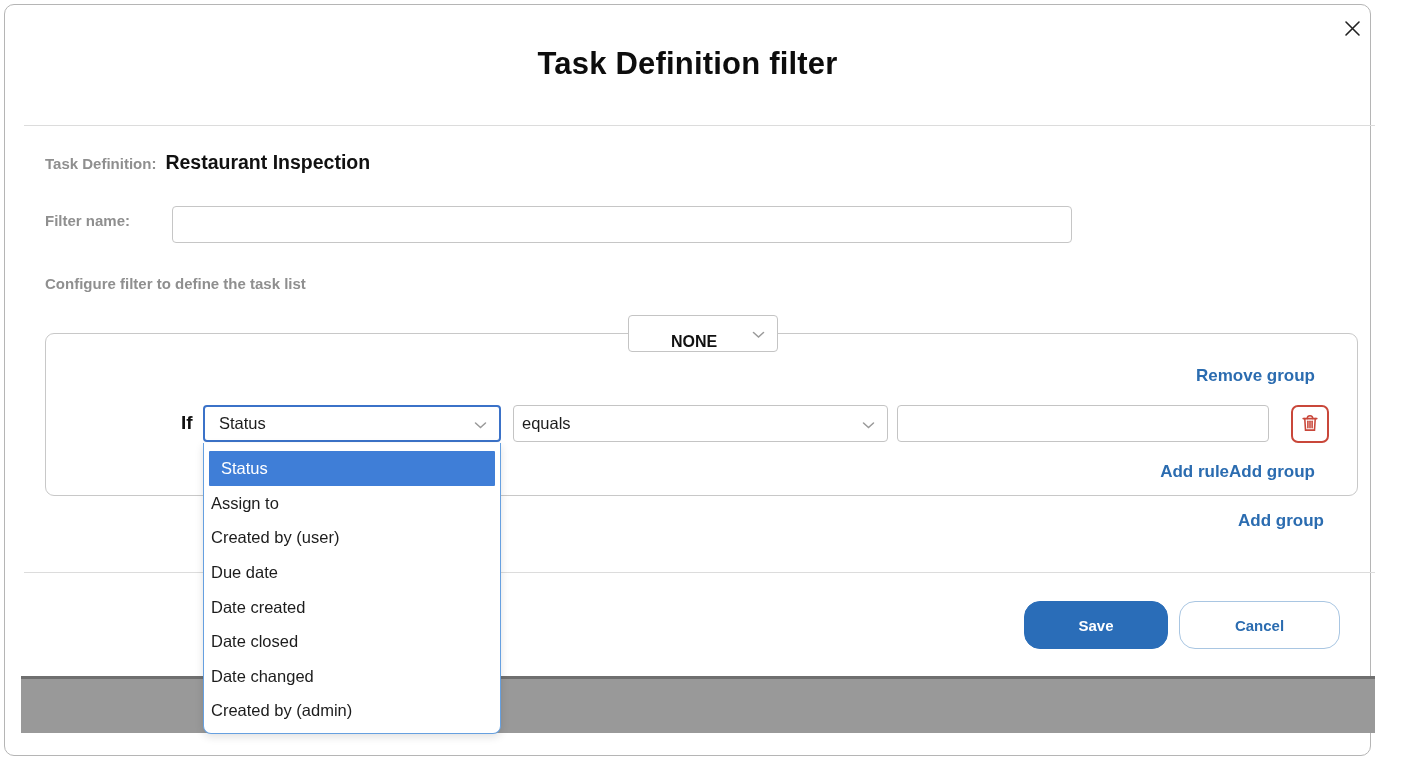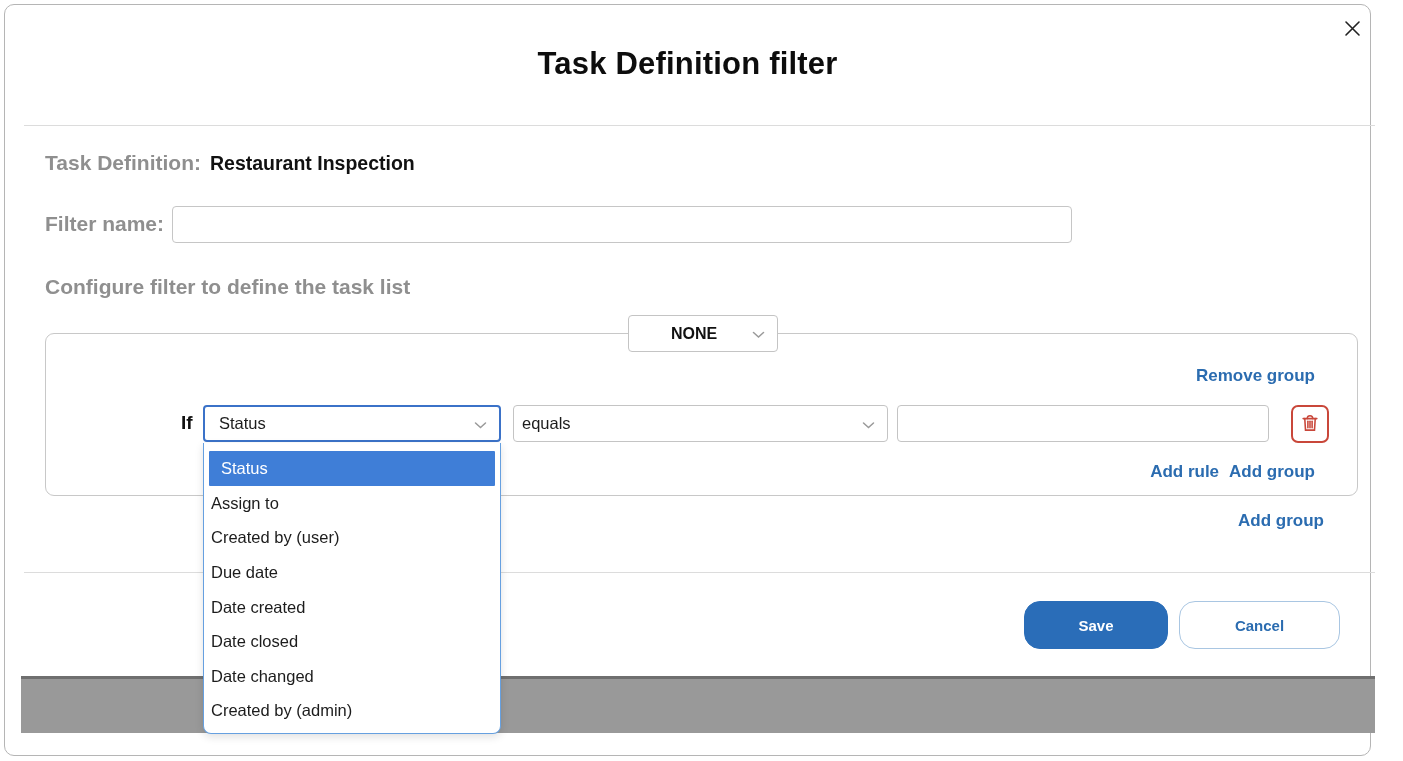--- a/index.html
+++ b/index.html
@@ -6,40 +6,40 @@
   *{box-sizing:border-box;font-family:"Liberation Sans",sans-serif;}
   .page{position:relative;width:1375px;height:761px;background:#fff;overflow:hidden;}
   .modal-frame{position:absolute;left:4px;top:4px;right:4px;bottom:5px;border:1.5px solid #b5b5b5;border-radius:10px;pointer-events:none;}
 
   .close-btn{position:absolute;left:1338px;top:16px;width:28px;height:28px;background:none;border:none;cursor:pointer;display:flex;align-items:center;justify-content:center;padding:0;}
   .dialog-title{position:absolute;left:0;top:46px;width:100%;text-align:center;font-size:31px;font-weight:800;color:#0d0d0d;letter-spacing:.2px;}
 
   .hr{position:absolute;left:24px;width:1355px;height:1px;background:#dcdcdc;}
   .hr1{top:125px;} .hr2{top:572px;}
 
-  .lbl-gray{color:#8f8f8f;font-weight:700;font-size:21px;}
+  .lbl-gray{color:#8f8f8f;font-weight:700;font-size:15px;}
   .taskdef-row{position:absolute;left:45px;top:151px;display:flex;gap:9px;align-items:baseline;}
   .taskdef-value{color:#111;font-weight:700;font-size:19.5px;}
 
   .filtername-label{position:absolute;left:45px;top:212px;}
   .filtername-input{position:absolute;left:172px;top:206px;width:900px;height:37px;border:1px solid #c6c6c6;border-radius:4px;padding:0 12px;font-size:16px;color:#222;outline:none;}
 
   .configure-hint{position:absolute;left:45px;top:275px;}
 
   .group-box{position:absolute;left:45px;top:333px;width:1313px;height:163px;border:1px solid #c8c8c8;border-radius:9px;background:transparent;}
 
   .select{background:#fff;border:1px solid #c4c4c4;border-radius:4px;display:flex;align-items:center;cursor:pointer;}
   .select .chev{position:absolute;right:12px;top:50%;transform:translateY(-50%);}
 
-  .none-select{position:absolute;left:628px;top:315px;width:150px;height:37px;justify-content:center;z-index:3;}
+  .none-select{position:absolute;left:628px;top:315px;width:150px;height:37px;justify-content:center;z-index:3;align-items:flex-end;}
   .none-select .none-label{font-weight:700;font-size:16px;color:#111;margin-right:18px;}
 
   .link{color:#2b6cb0;font-weight:700;font-size:17px;cursor:pointer;white-space:nowrap;}
   .remove-group{position:absolute;right:60px;top:366px;}
-  .rule-links{position:absolute;right:60px;top:462px;display:flex;gap:10px;}
+  .rule-links{position:absolute;right:60px;top:462px;display:flex;gap:0;}
   .outer-addgroup{position:absolute;right:51px;top:511px;}
 
   .if-label{position:absolute;left:181px;top:412px;font-weight:800;font-size:19px;color:#111;}
   .field-select{position:absolute;left:203px;top:405px;width:298px;height:37px;border:2px solid #3b72c8;padding-left:14px;font-size:16.5px;color:#1c1c1c;z-index:4;}
   .operator-select{position:absolute;left:513px;top:405px;width:375px;height:37px;padding-left:8px;font-size:16.5px;color:#1c1c1c;}
   .value-input{position:absolute;left:897px;top:405px;width:372px;height:37px;border:1px solid #c4c4c4;border-radius:4px;padding:0 10px;font-size:16px;outline:none;}
   .trash-btn{position:absolute;left:1291px;top:405px;width:38px;height:38px;border:2px solid #c9473a;border-radius:7px;background:#fff;cursor:pointer;display:flex;align-items:center;justify-content:center;padding:0;}
 
   .gray-bar{position:absolute;left:21px;top:676px;width:1356px;height:57px;background:#999;border-top:3px solid #6f6f6f;z-index:1;}
 

